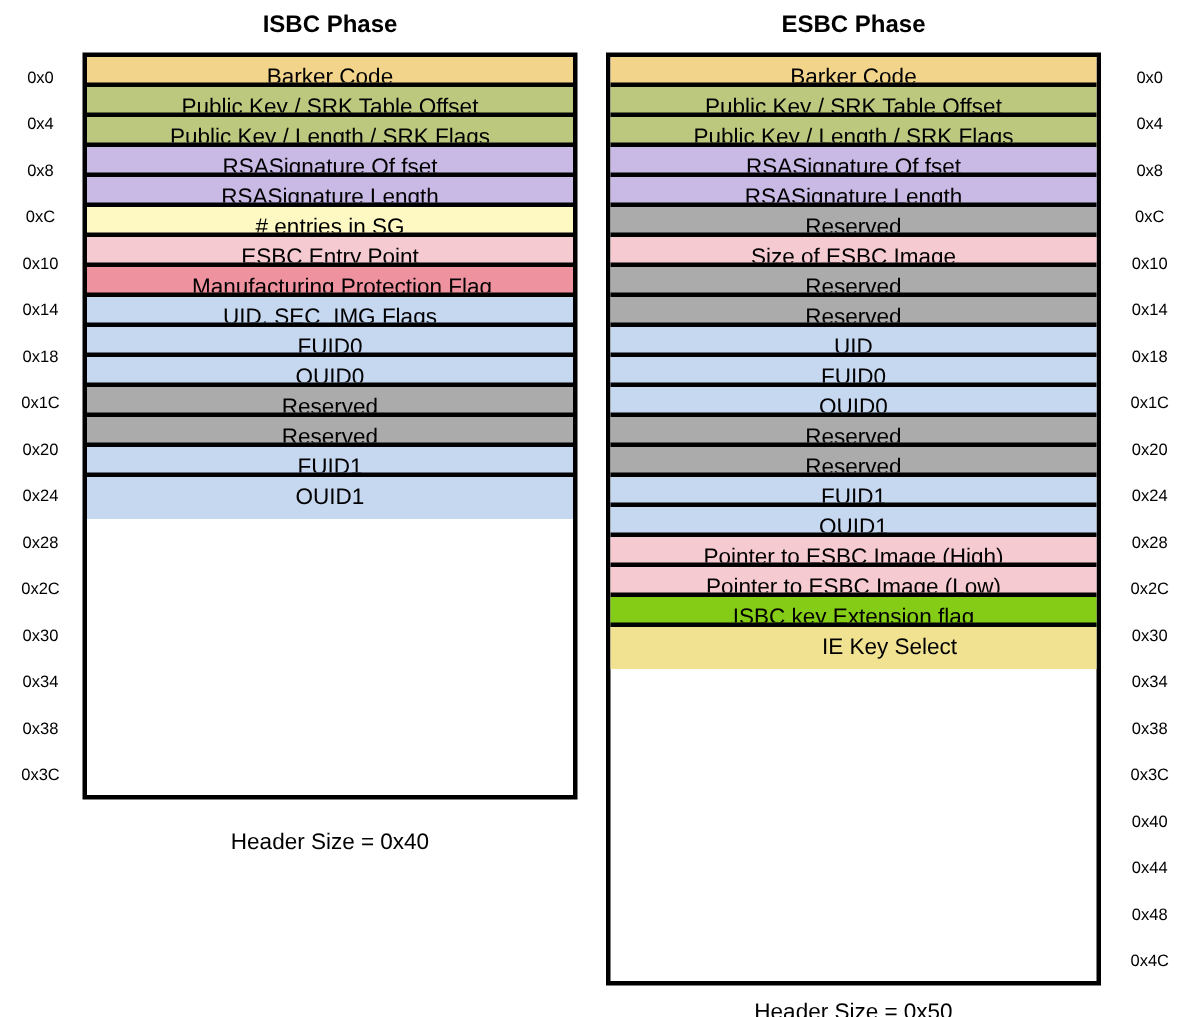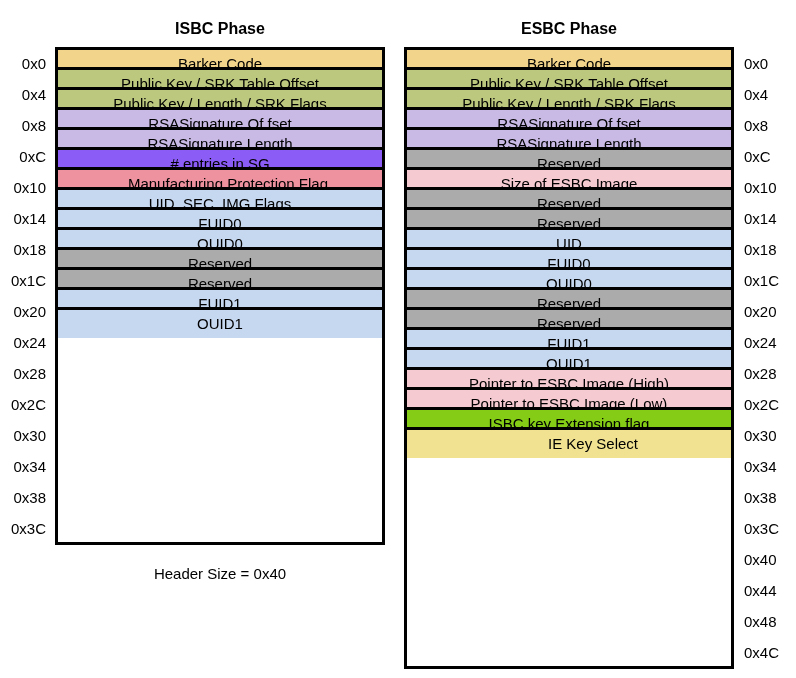--- a/index.html
+++ b/index.html
@@ -8,38 +8,39 @@
     width: 796px; height: 678px;
     font-family: "Liberation Sans", sans-serif;
     color: #000000;
   }
   .canvas {
     position: relative;
     width: 796px; height: 678px;
     background: #ffffff;
     overflow: hidden;
   }
-  .phase { position: absolute; top: 16px; }
+  .phase { position: absolute; top: 4px; }
   .phase-left  { left: 8px; }
   .phase-right { left: 404px; }
   .phase-title {
     font-weight: bold;
     font-size: 16px;
     height: 31px;
     padding-top: 4px;
     text-align: center;
     width: 330px;
   }
   .phase-left .phase-title  { margin-left: 47px; }
   .phase-right .phase-title { margin-left: 0; }
   .phase-body { display: flex; }
   .offset-col {
     display: flex; flex-direction: column;
     padding-top: 2px;
-    font-size: 15px;
+    font-size: 11px;
+    align-items: center;
   }
   .offset-col .offset-label { height: 31px; line-height: 30px; white-space: nowrap; }
   .offset-col.side-left  { width: 47px; text-align: right; padding-right: 9px; }
   .offset-col.side-right { width: 55px; text-align: left;  padding-left: 10px; }
   .memtable {
     border: 3px solid #000000;
     width: 330px;
     background: #ffffff;
   }
   .mem-row {
@@ -86,21 +87,22 @@
           <div class="offset-label">0x34</div>
           <div class="offset-label">0x38</div>
           <div class="offset-label">0x3C</div>
         </div>
       <div class="memtable">
           <div class="mem-row" style="background: rgb(242, 212, 139);">Barker Code</div>
           <div class="mem-row" style="background: rgb(188, 200, 126);">Public Key / SRK Table Offset</div>
           <div class="mem-row" style="background: rgb(188, 200, 126);">Public Key / Length / SRK Flags</div>
           <div class="mem-row" style="background: rgb(201, 185, 229);">RSASignature Of fset</div>
           <div class="mem-row" style="background: rgb(201, 185, 229);">RSASignature Length</div>
-          <div class="mem-row" style="background: #8b5cf6;"># entries in SG</div>
+          <div class="mem-row" style="background: #fef9c3;"># entries in SG</div>
+          <div class="mem-row" style="background: rgb(246, 202, 209);">ESBC Entry Point</div>
           <div class="mem-row" style="background: rgb(239, 146, 159); padding-left: 16px;">Manufacturing Protection Flag</div>
           <div class="mem-row" style="background: rgb(198, 215, 240);">UID, SEC_IMG Flags</div>
           <div class="mem-row" style="background: rgb(198, 215, 240);">FUID0</div>
           <div class="mem-row" style="background: rgb(198, 215, 240);">OUID0</div>
           <div class="mem-row" style="background: rgb(171, 171, 171);">Reserved</div>
           <div class="mem-row" style="background: rgb(171, 171, 171);">Reserved</div>
           <div class="mem-row" style="background: rgb(198, 215, 240);">FUID1</div>
           <div class="mem-row" style="background: rgb(198, 215, 240);">OUID1</div>
         </div>
     </div>

